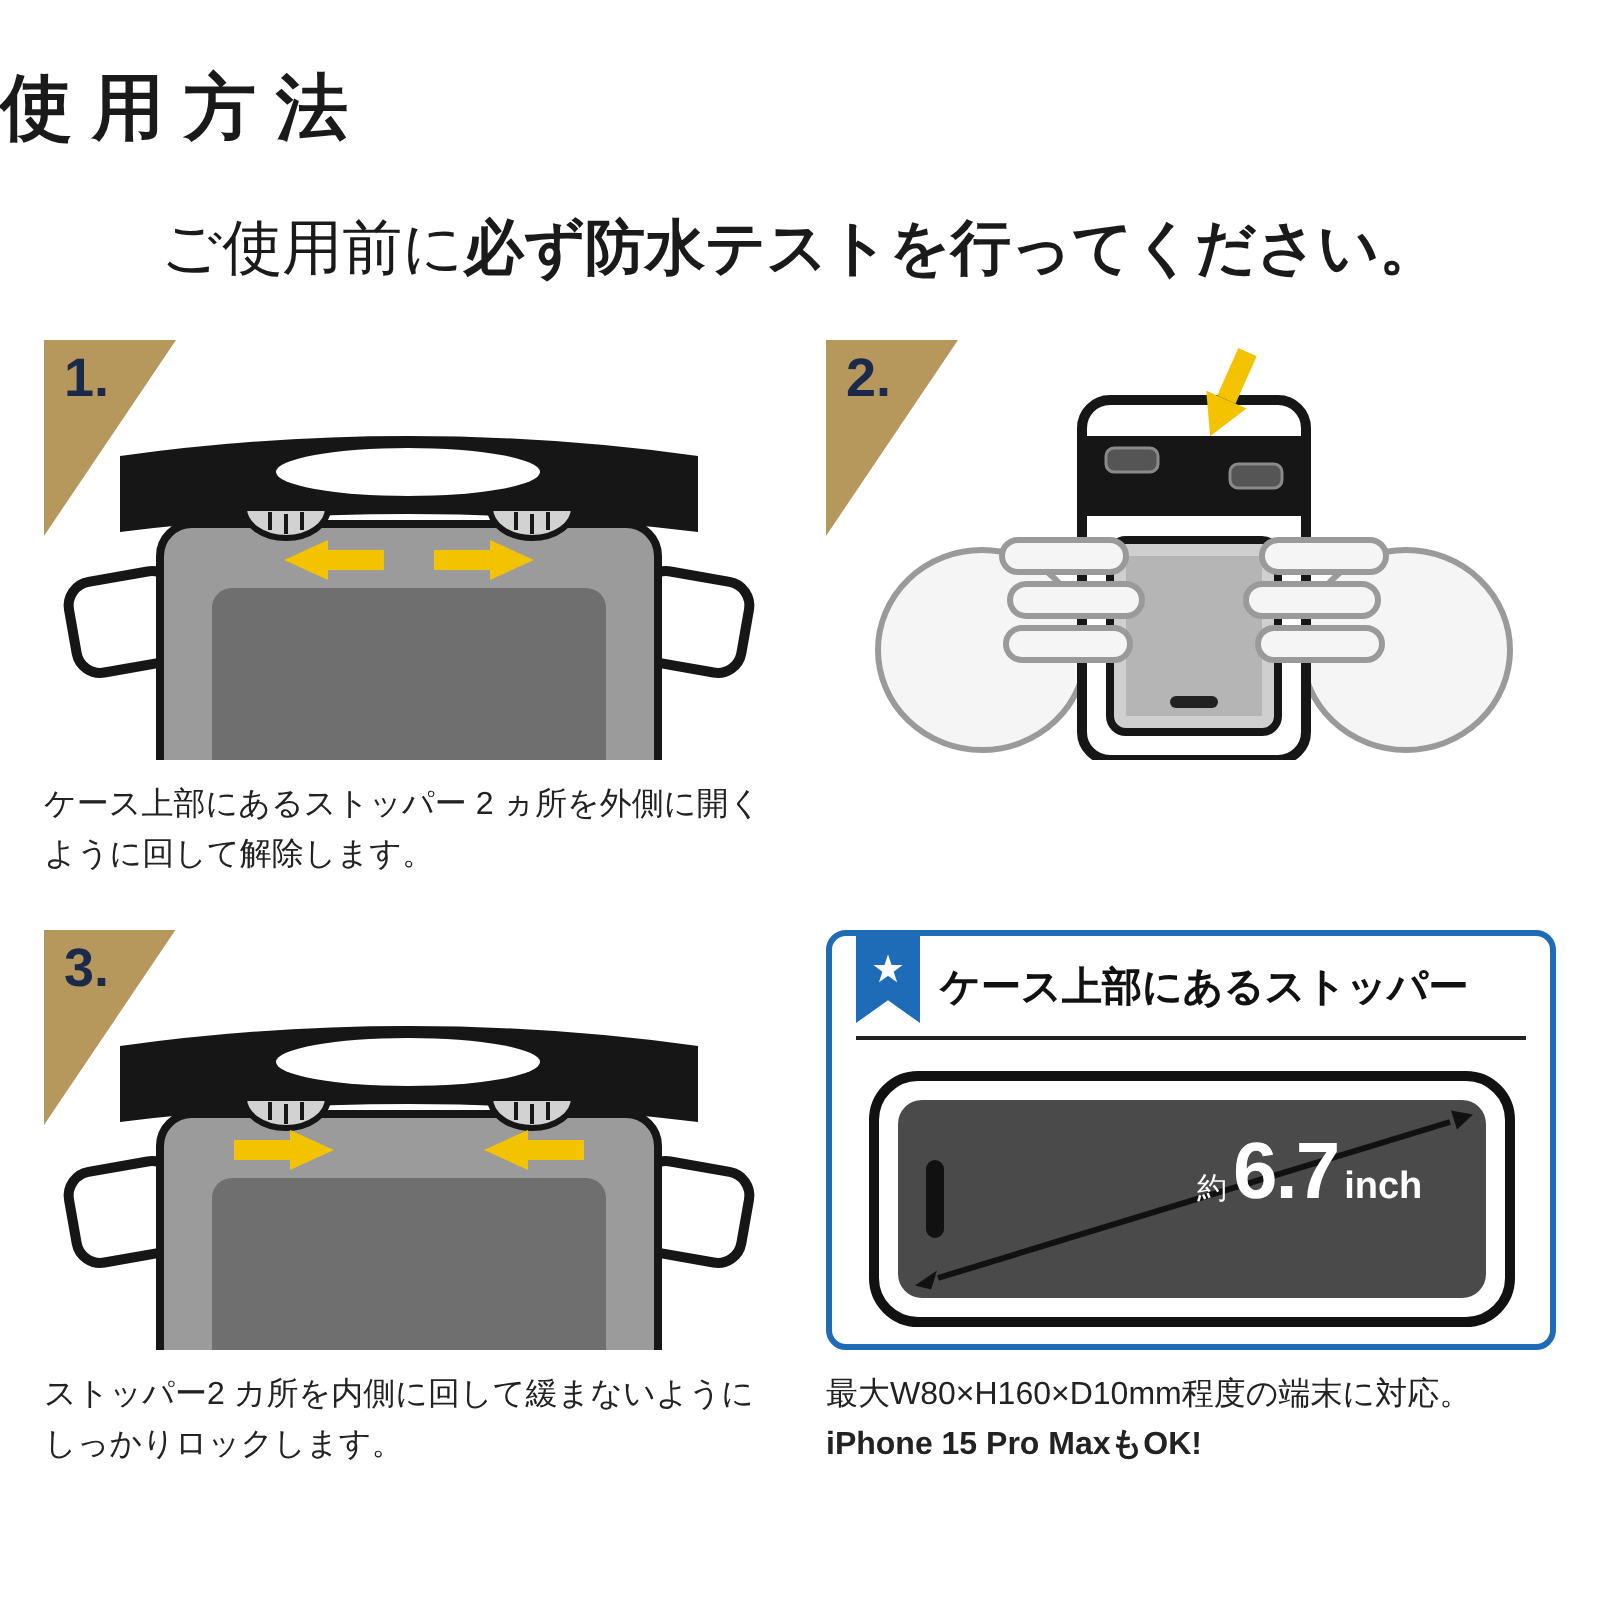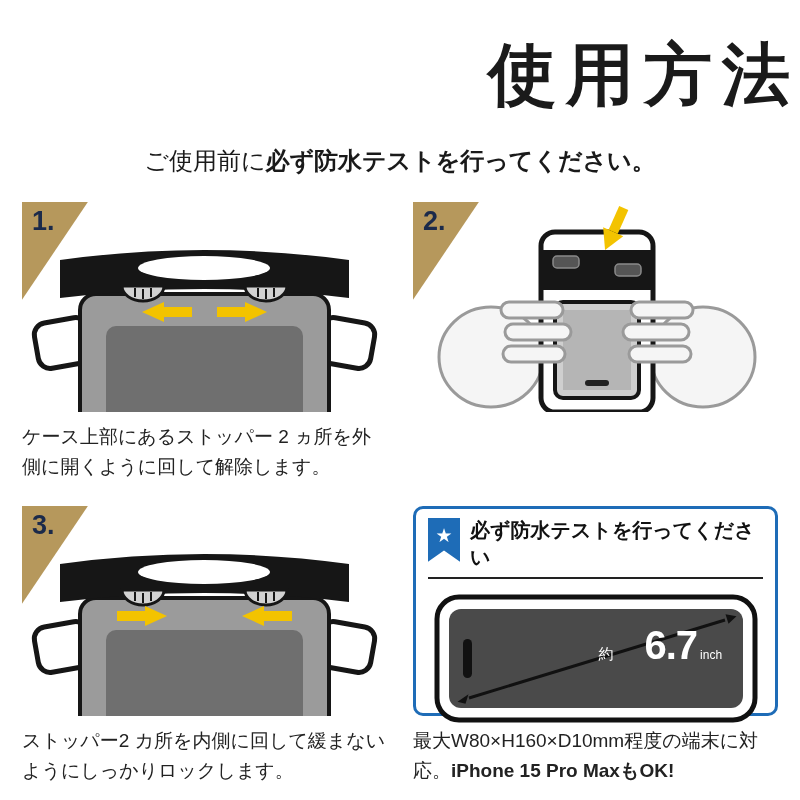--- a/index.html
+++ b/index.html
@@ -1,47 +1,47 @@
 <!DOCTYPE html>
 <html><head>
 <meta charset="utf-8">
 <style>
   html,body{margin:0;padding:0;background:#fff;}
   body{width:800px;height:800px;overflow:hidden;
        font-family:"Liberation Sans","DejaVu Sans",sans-serif;color:#1e1e1e;}
   .page{padding-top:24px;}
-  .title{text-align:right;font-size:68px;font-weight:700;letter-spacing:10px;
+  .title{text-align:left;font-size:36px;font-weight:700;letter-spacing:10px;
          margin:6px 0 20px;color:#1a1a1a;}
-  .lead{text-align:center;font-size:24px;line-height:1.7;color:#1a1a1a;}
+  .lead{text-align:center;font-size:30px;line-height:1.7;color:#1a1a1a;}
   .lead .bold{font-weight:700;}
   .grid{width:756px;margin:20px auto 0;display:grid;
         grid-template-columns:1fr 1fr;column-gap:26px;row-gap:24px;}
   .panel{width:365px;}
   .illus{position:relative;height:210px;overflow:hidden;background:#fff;}
   .corner{position:absolute;top:0;left:0;width:66px;height:98px;
           background:#b6985c;clip-path:polygon(0 0,100% 0,0 100%);}
   .stepnum{position:absolute;top:4px;left:10px;font-size:27px;font-weight:700;
            color:#1b2a4a;}
-  .caption{font-size:19px;line-height:1.58;margin-top:10px;color:#222;}
+  .caption{font-size:16px;line-height:1.58;margin-top:10px;color:#222;}
   
   .size-box{border:3px solid #1e6cb7;border-radius:10px;height:210px;
             box-sizing:border-box;padding:0 12px;position:relative;background:#fff;}
   .size-head{display:flex;align-items:center;gap:10px;
              border-bottom:2px solid #222;padding:0 0 6px;margin-top:0;}
   .ribbon{width:32px;height:44px;background:#1e6cb7;flex:0 0 32px;
           clip-path:polygon(0 0,100% 0,100% 100%,50% 74%,0 100%);
           display:flex;justify-content:center;align-items:flex-start;}
   .ribbon .star{color:#fff;font-size:19px;line-height:1;padding-top:8px;}
   .size-head-label{font-weight:700;font-size:20px;color:#111;padding-top:8px;}
   .phone-wrap{position:relative;width:330px;margin:12px auto 0;}
   .size-label{position:absolute;top:34px;left:168px;color:#fff;
               display:flex;align-items:baseline;gap:3px;}
   .size-label .approx{font-size:15px;}
-  .size-label .val{font-size:40px;font-weight:700;letter-spacing:-1px;line-height:1;margin-left:28px;}
-  .size-label .unit{font-size:12px;font-weight:400;}
+  .size-label .val{font-size:40px;font-weight:700;letter-spacing:-1px;line-height:1;}
+  .size-label .unit{font-size:19px;font-weight:700;}
   .size-caption .bold{font-weight:700;}
 </style>
 </head>
 <body>
 
 <div class="page">
 
   <div class="title">使用方法</div>
 
   <div class="lead">
@@ -153,21 +153,21 @@
       </div>
       <div class="caption">ストッパー2 カ所を内側に回して緩まないようにしっかりロックします。</div>
     </div>
 
     <div class="panel">
       <div class="size-box">
         <div class="size-head">
           <div class="ribbon">
             <span class="star">★</span>
           </div>
-          <span class="size-head-label">必ず防水テストを行ってください</span>
+          <span class="size-head-label">ケース上部にあるストッパー</span>
         </div>
         <div class="phone-wrap">
           <svg width="330" height="135" viewBox="0 0 330 135">
             <rect x="6" y="6" width="318" height="123" rx="22" fill="#fff" stroke="#111" stroke-width="5"></rect>
             <rect x="18" y="18" width="294" height="99" rx="12" fill="#4a4a4a"></rect>
             <rect x="32" y="48" width="9" height="39" rx="4.5" fill="#111"></rect>
             <g>
               <line x1="38" y1="107" x2="294" y2="29" stroke="#111" stroke-width="3"></line>
               <polygon points="305.5,25.2 297.5,32.8 294.5,23.2" fill="#111"></polygon>
               <polygon points="26.5,110.8 34.5,112.8 37.5,103.2" fill="#111"></polygon>

